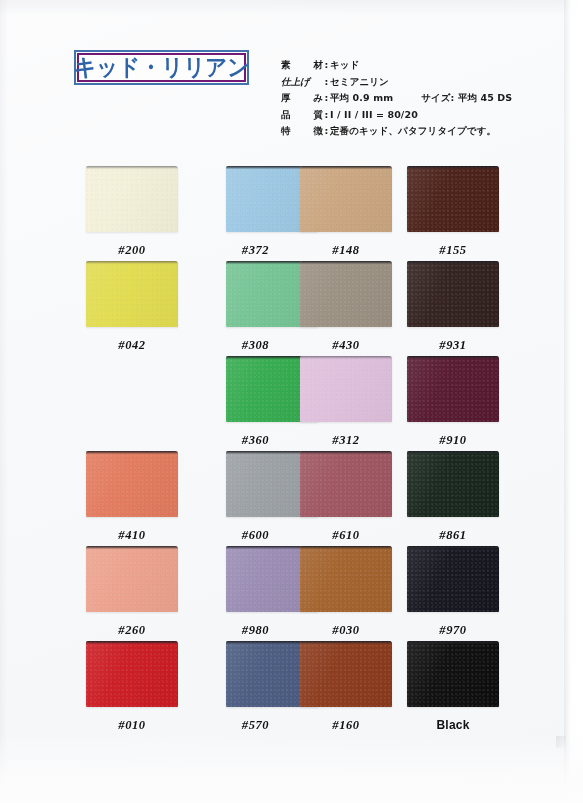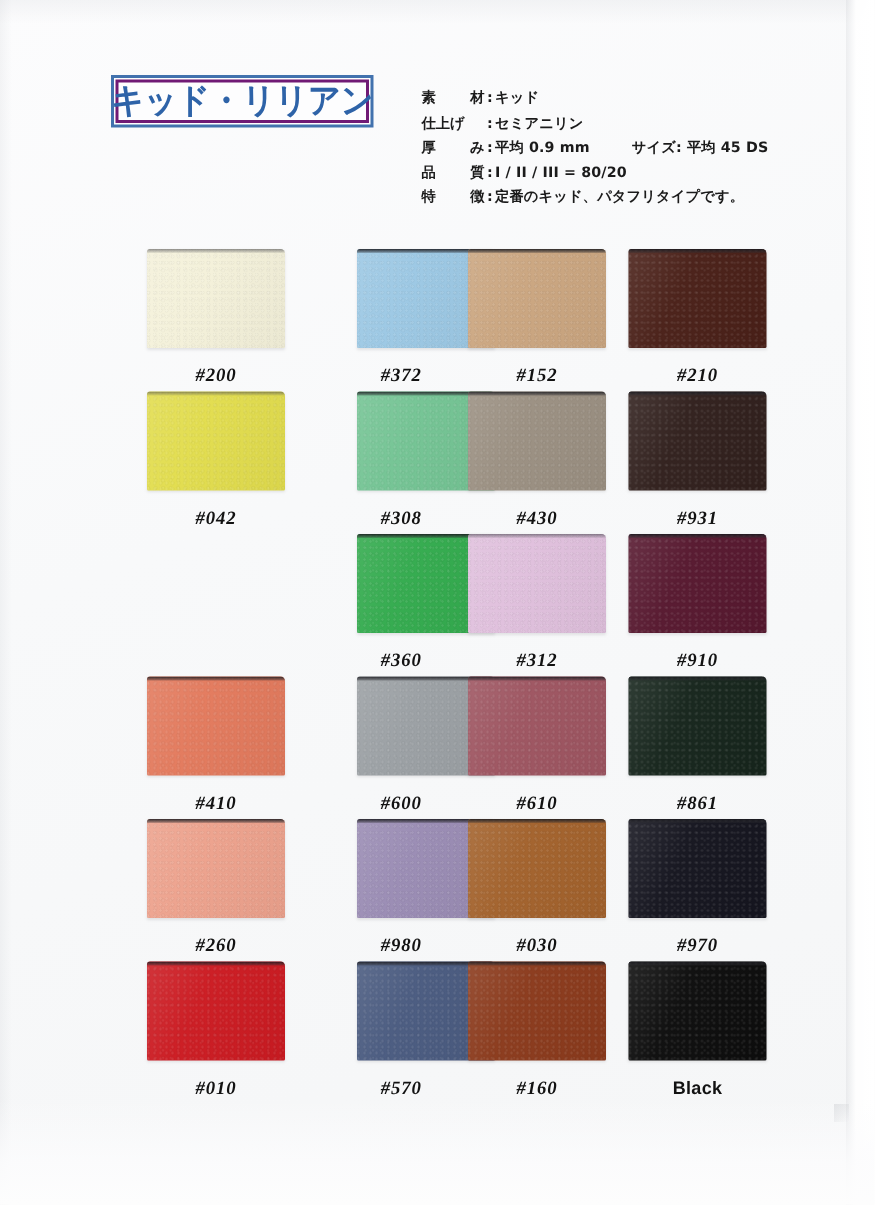--- a/index.html
+++ b/index.html
@@ -84,35 +84,34 @@
     font-weight: bold;
     color: #1b1b1b;
     white-space: nowrap;
   }
   .spec-key {
     width: 42px;
     display: flex;
     justify-content: space-between;
     flex: 0 0 42px;
   }
-  .spec-key.tight { letter-spacing: 0; }
+  .spec-key.tight { letter-spacing: 0; font-style: italic; }
   .spec-colon { flex: 0 0 7px; text-align: center; }
   .spec-val { letter-spacing: 0.1px; }
   .spec-val2 { margin-left: 28px; }
 
   
   #grid {
     position: absolute;
     left: 86px; top: 166px;
     width: 412px;
   }
   .srow {
     position: relative;
     height: 95px;
-    margin-left: 12px;
   }
   .cell {
     position: absolute;
     width: 92px;
     top: 0;
   }
   .cell.c0 { left: 0px; }
   .cell.c1 { left: 107px; padding-left: 33px; }
   .cell.c2 { left: 214px; }
   .cell.c3 { left: 321px; }
@@ -246,29 +245,29 @@
             <div class="topedge"></div>
           </div>
           <div class="label">#372</div>
         </div>
         <div class="cell c2">
           <div class="swatch" style="background: rgb(203, 166, 128);">
             <div class="grain"></div>
             <div class="sheen"></div>
             <div class="topedge"></div>
           </div>
-          <div class="label">#152</div>
+          <div class="label">#148</div>
         </div>
         <div class="cell c3">
           <div class="swatch" style="background: rgb(74, 32, 24);">
             <div class="grain"></div>
             <div class="sheen"></div>
             <div class="topedge"></div>
           </div>
-          <div class="label">#210</div>
+          <div class="label">#155</div>
         </div>
       </div>
       <div class="srow">
         <div class="cell c0">
           <div class="swatch" style="background: rgb(226, 221, 78);">
             <div class="grain"></div>
             <div class="sheen"></div>
             <div class="topedge light"></div>
           </div>
           <div class="label">#042</div>

